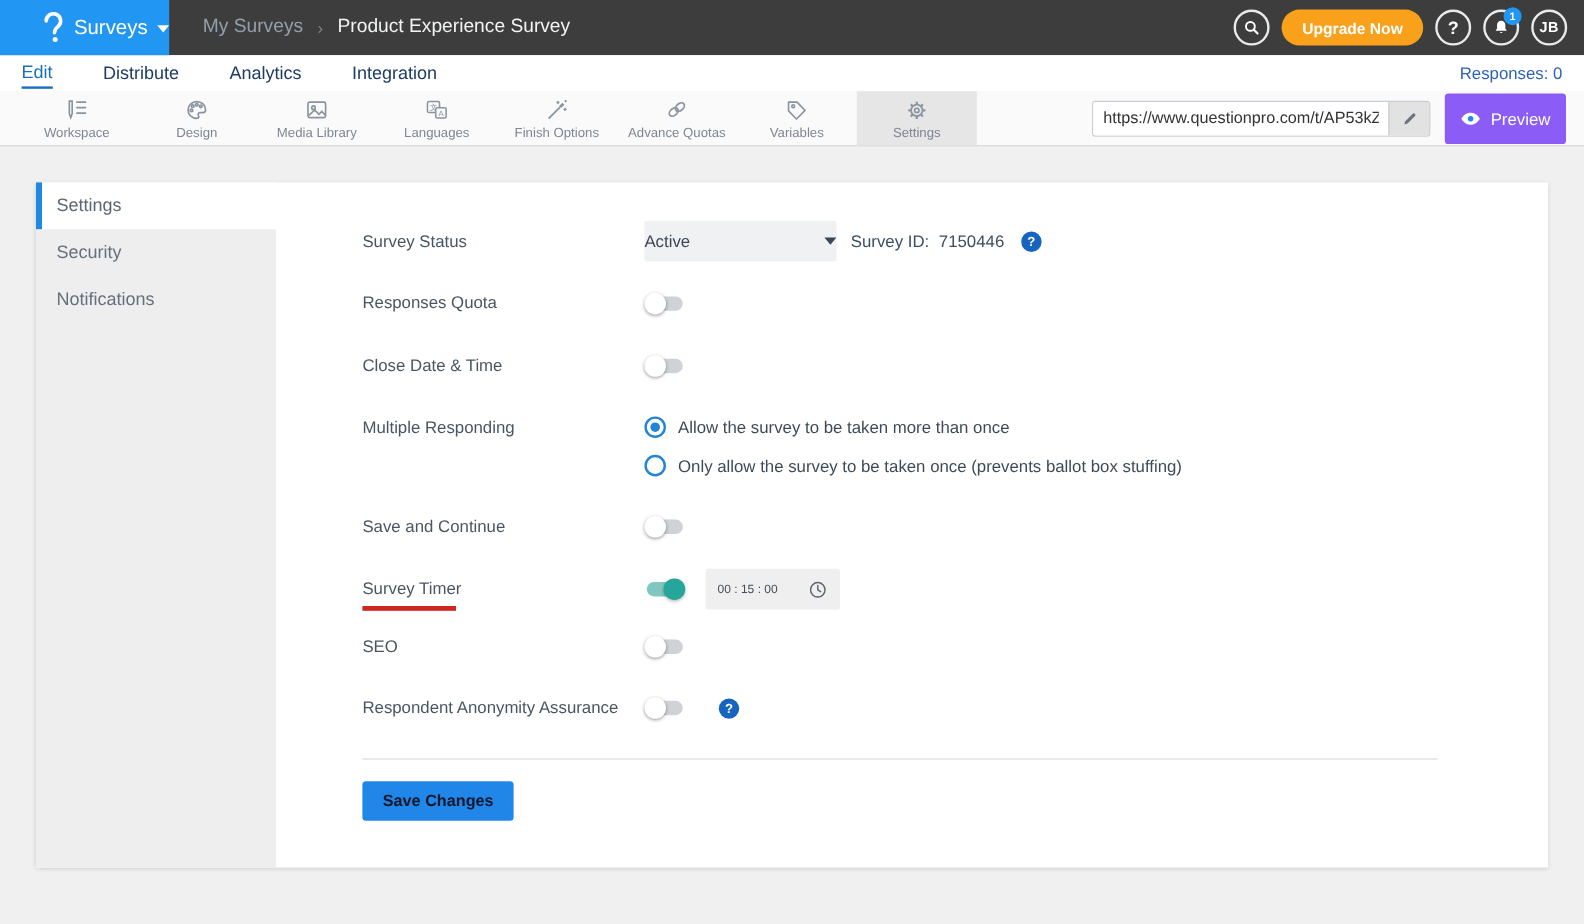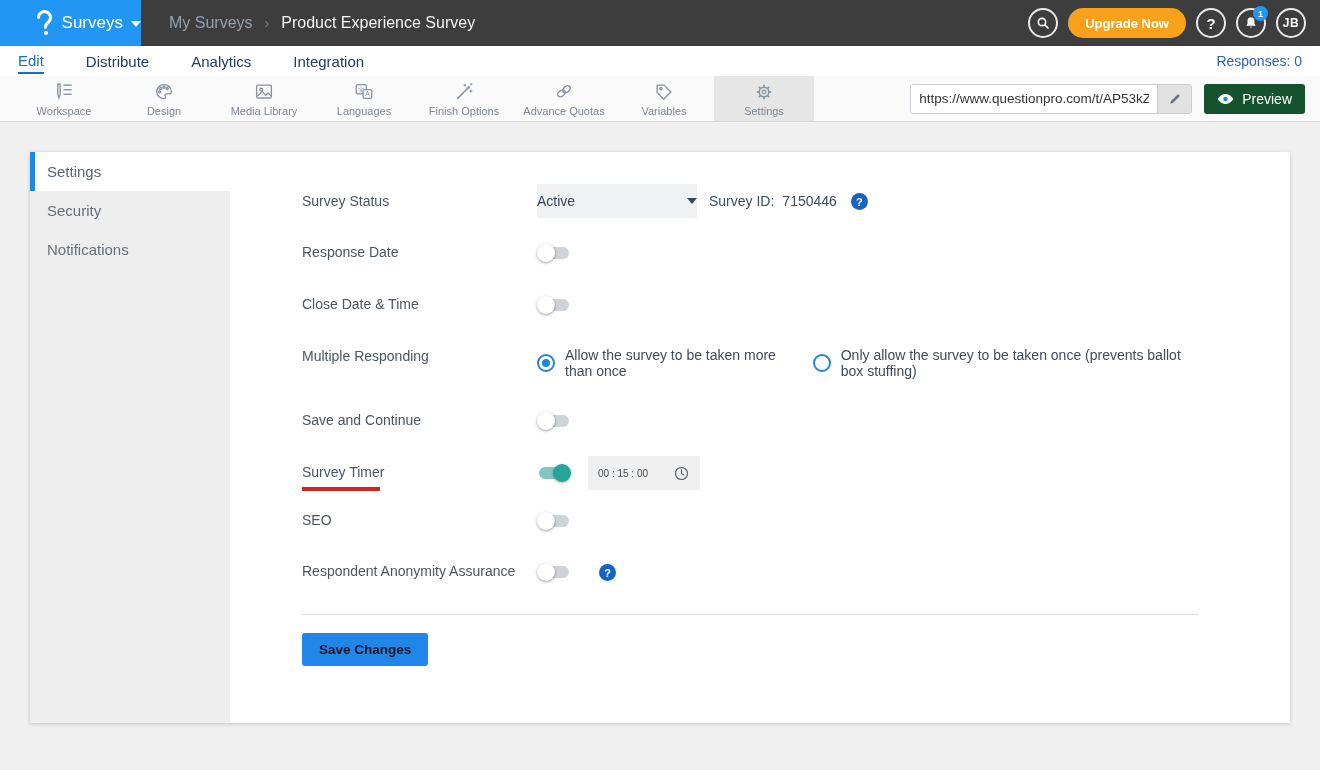--- a/index.html
+++ b/index.html
@@ -30,21 +30,21 @@
 
   
   .toolbar { height:46px; background:#fafafa; border-bottom:1px solid #d5d8dc; display:flex; align-items:stretch; padding-left:14px; }
   .tool-item { width:100px; display:flex; flex-direction:column; align-items:center; justify-content:center; gap:2px; cursor:pointer; }
   .tool-item svg { stroke:#8a93a0; }
   .tool-item .tool-label { font-size:11px; color:#7d8694; }
   .tool-item.active { background:#e6e6e6; }
   .url-group { margin-left:auto; align-self:center; display:flex; align-items:stretch; height:30px; border:1px solid #c9cdd2; border-radius:3px; background:#fff; overflow:hidden; width:282px; }
   .url-text { flex:1; border:none; outline:none; font-family:inherit; font-size:13.5px; color:#333; padding:0 8px; min-width:0; background:#fff; }
   .url-edit { width:34px; background:#e2e2e2; border-left:1px solid #c9cdd2; display:flex; align-items:center; justify-content:center; cursor:pointer; }
-  .preview-btn { align-self:center; margin:0 15px 0 12px; height:30px; border:none; border-radius:3px; background:#14532d; color:#fff; font-size:14px; padding:0 13px; display:flex; align-items:center; gap:8px; cursor:pointer; font-family:inherit; }
+  .preview-btn { align-self:center; margin:0 15px 0 12px; height:42px; border:none; border-radius:3px; background:#8b5cf6; color:#fff; font-size:14px; padding:0 13px; display:flex; align-items:center; gap:8px; cursor:pointer; font-family:inherit; }
 
   
   .content { padding:30px 30px 0; }
   .card { background:#fff; height:571px; box-shadow:0 1px 4px rgba(0,0,0,.18); display:flex; }
   .sidebar { width:200px; background:#eeeeee; flex:none; }
   .side-item { height:39px; display:flex; align-items:center; padding-left:17px; font-size:15px; color:#66707d; cursor:pointer; }
   .side-item.active { background:#fff; border-left:5px solid #1e88e5; padding-left:12px; color:#5c6773; }
 
   .form { flex:1; padding:32px 92px 0 72px; }
   .frow { display:flex; margin-bottom:32px; }
@@ -60,21 +60,21 @@
   .help-dot { width:17px; height:17px; border-radius:50%; background:#1565c0; color:#fff; font-size:11px; font-weight:bold; display:flex; align-items:center; justify-content:center; margin-left:14px; margin-top:9px; cursor:pointer; }
 
   
   .toggle { position:relative; width:34px; height:20px; cursor:pointer; flex:none; }
   .toggle .track { position:absolute; top:4px; left:2px; width:30px; height:12px; border-radius:6px; background:#cfd2d6; }
   .toggle .knob { position:absolute; top:1px; left:0; width:18px; height:18px; border-radius:50%; background:#fff; box-shadow:0 1px 3px rgba(0,0,0,.4); }
   .toggle.on .track { background:#7fc7bf; }
   .toggle.on .knob { left:16px; background:#26a69a; box-shadow:0 1px 3px rgba(0,0,0,.3); }
 
   
-  .radio-stack { display:flex; gap:14px; }
+  .radio-stack { display:flex; flex-direction:column; gap:14px; }
   .radio-opt { display:flex; align-items:center; gap:10px; cursor:pointer; }
   .radio { width:18px; height:18px; border:2px solid #2383d6; border-radius:50%; position:relative; flex:none; }
   .radio.checked::after { content:""; position:absolute; top:3px; left:3px; width:8px; height:8px; border-radius:50%; background:#2383d6; }
   .radio-label { font-size:14px; color:#3f4a58; }
 
   
   .row-timer { margin-bottom:20px; }
   .label-underline { width:78px; height:4px; background:#d02620; margin-top:7px; }
   .time-box { margin-left:17px; margin-top:-7px; width:112px; height:34px; background:#efefef; border-radius:2px; display:flex; align-items:center; justify-content:space-between; padding:0 10px; }
   .time-text { font-size:10px; color:#444c56; }
@@ -276,21 +276,21 @@
             <span class="select-caret"></span>
           </div>
           <span class="sid-label">Survey ID:</span>
           <span class="sid-value">7150446</span>
           <span class="help-dot">?</span>
         </div>
       </div>
 
       
       <div class="frow">
-        <div class="flabel">Response Date</div>
+        <div class="flabel">Responses Quota</div>
         <div class="fctrl">
           <div class="toggle">
               <span class="track"></span>
               <span class="knob"></span>
             </div>
         </div>
       </div>
 
       
       <div class="frow">

